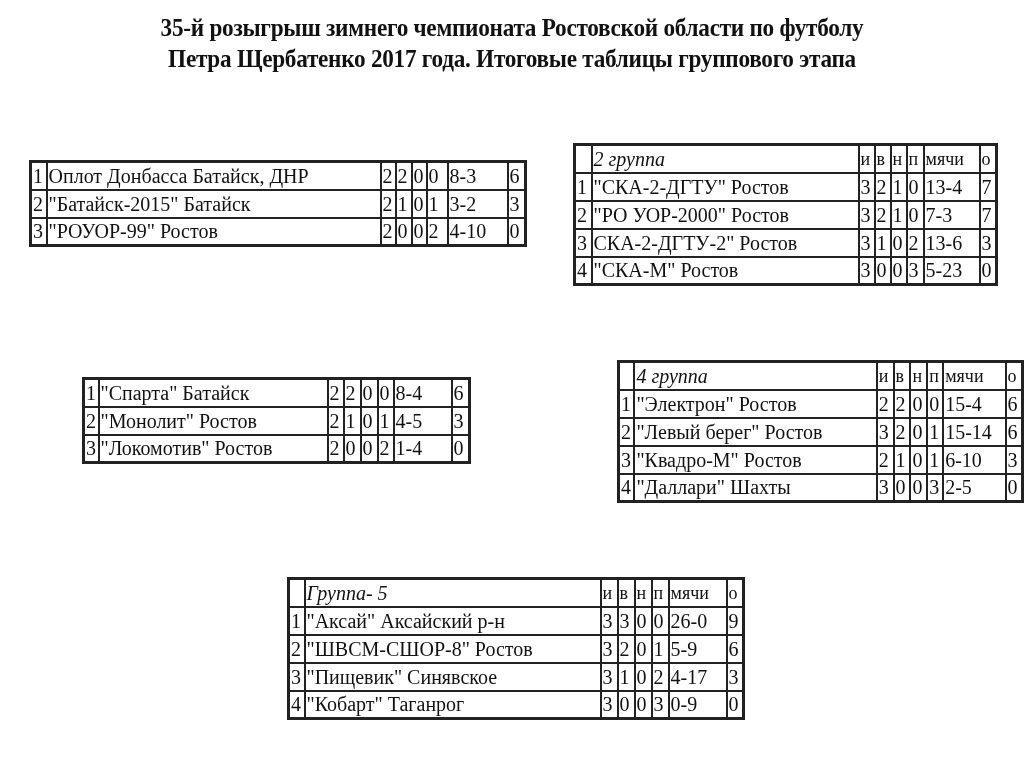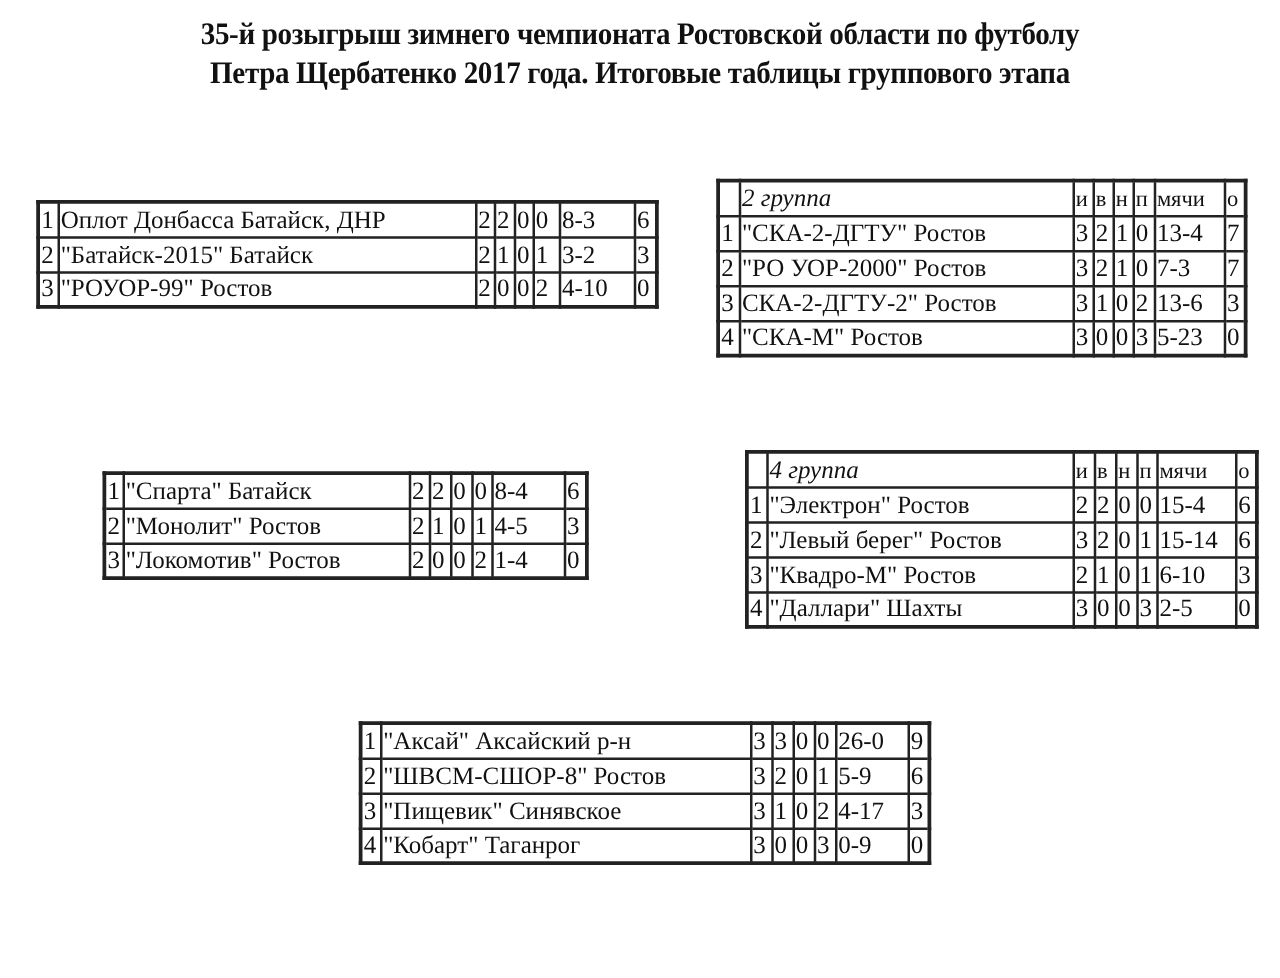--- a/index.html
+++ b/index.html
@@ -177,21 +177,21 @@
         <td>"Локомотив" Ростов</td>
         <td>2</td>
         <td>0</td>
         <td>0</td>
         <td>2</td>
         <td>1-4</td>
         <td>0</td>
       </tr>
     </tbody>
   </table>
-<table class="grp" style="left:596px;top:360px;">
+<table class="grp" style="left:617px;top:360px;">
     <colgroup>
       <col style="width: 16px;">
       <col style="width: 245px;">
       <col style="width: 17px;">
       <col style="width: 17px;">
       <col style="width: 17px;">
       <col style="width: 16px;">
       <col style="width: 63px;">
       <col style="width: 17px;">
     </colgroup>
@@ -254,20 +254,30 @@
       <col style="width: 296px;">
       <col style="width: 17px;">
       <col style="width: 17px;">
       <col style="width: 17px;">
       <col style="width: 17px;">
       <col style="width: 58px;">
       <col style="width: 17px;">
     </colgroup>
     <tbody>
       <tr>
+        <td></td>
+        <td class="hdr">Группа- 5</td>
+        <td class="h">и</td>
+        <td class="h">в</td>
+        <td class="h">н</td>
+        <td class="h">п</td>
+        <td class="h">мячи</td>
+        <td class="h">о</td>
+      </tr>
+      <tr>
         <td>1</td>
         <td>"Аксай" Аксайский р-н</td>
         <td>3</td>
         <td>3</td>
         <td>0</td>
         <td>0</td>
         <td>26-0</td>
         <td>9</td>
       </tr>
       <tr>

